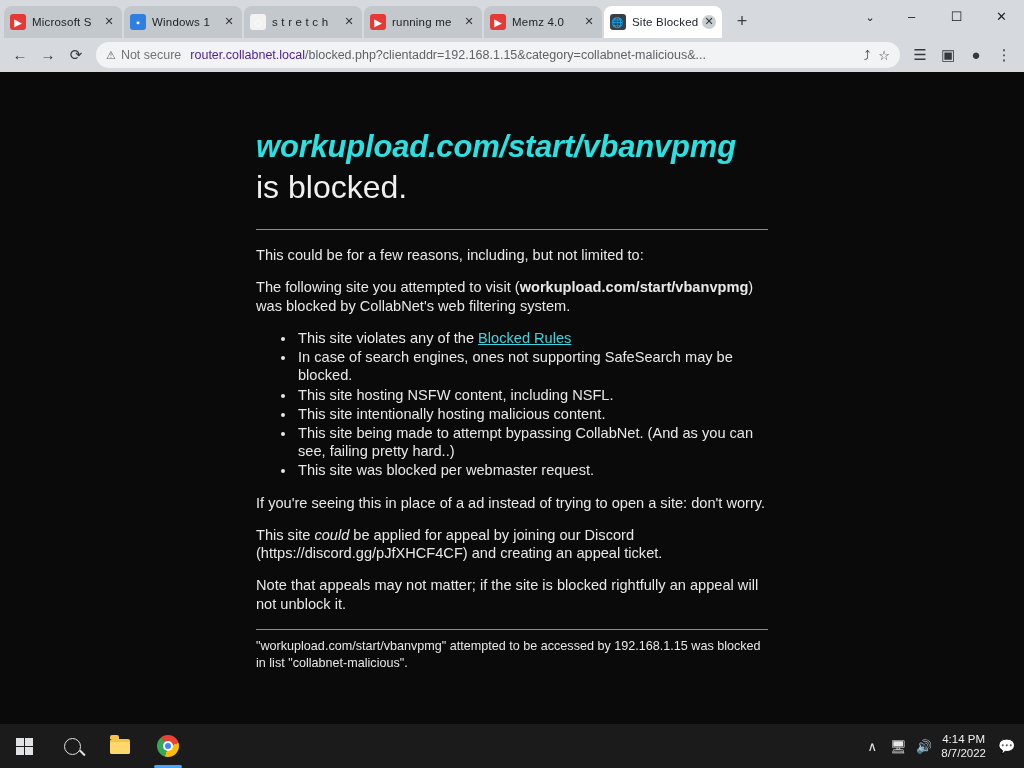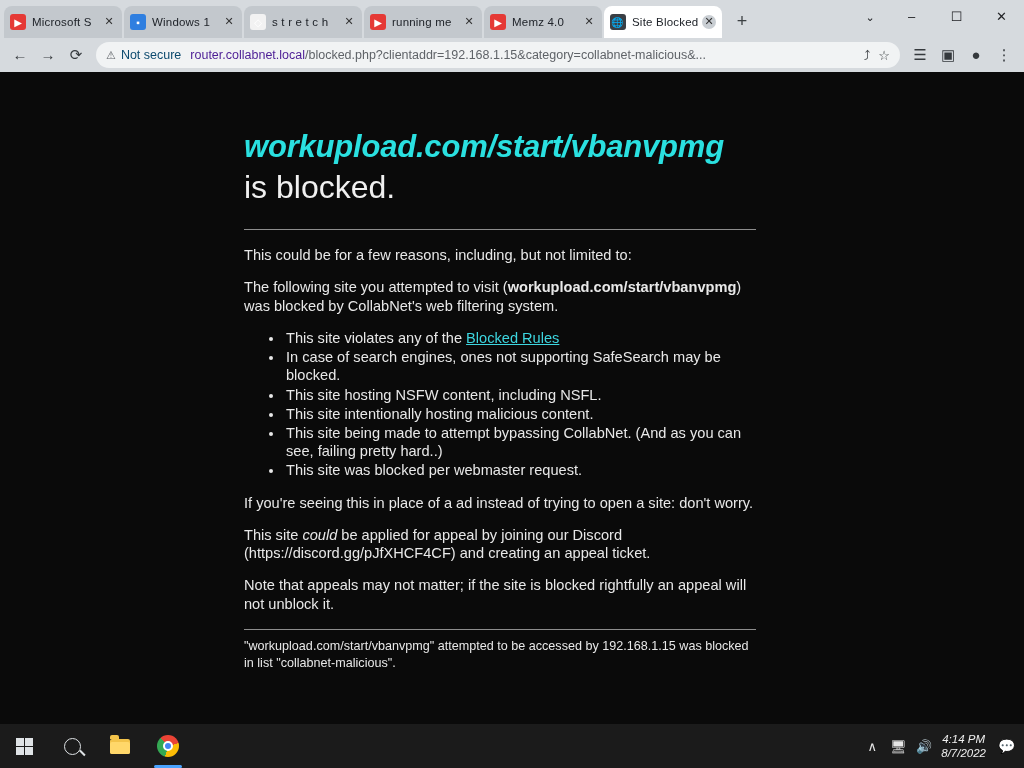--- a/index.html
+++ b/index.html
@@ -162,21 +162,21 @@
 
   .warn-icon {
     flex: 0 0 auto;
     margin-right: 5px;
     font-size: 11px;
     color: #5f6368;
   }
 
   .notsecure {
     flex: 0 0 auto;
-    color: #0c4a6e;
+    color: #737373;
     margin-right: 9px;
     font-size: 12.5px;
   }
 
   .url-host { color: #4c1d95; }
   .url-path { color: #5f6368; }
   .url {
     white-space: nowrap;
     overflow: hidden;
     text-overflow: ellipsis;
@@ -196,21 +196,21 @@
     top: 72px;
     left: 0;
     width: 1024px;
     height: 652px;
     background: #0a0a0a;
     overflow: hidden;
   }
 
   .content {
     position: absolute;
-    left: 244px;
+    left: 256px;
     top: 58px;
     width: 512px;
     color: #e8e8e8;
     font-size: 14.6px;
     line-height: 1.25;
   }
 
   h1.blocked-url {
     margin: 0;
     font-size: 31px;
@@ -386,21 +386,20 @@
     color: #e6e6e6;
     font-size: 13px;
   }
 
   .clock {
     text-align: center;
     line-height: 1.25;
     padding: 0 8px 0 4px;
     font-size: 11.5px;
     color: #f0f0f0;
-    font-style: italic;
   }
 
   .notif {
     width: 26px;
     height: 44px;
     display: flex;
     align-items: center;
     justify-content: center;
     color: #e6e6e6;
     font-size: 14px;

